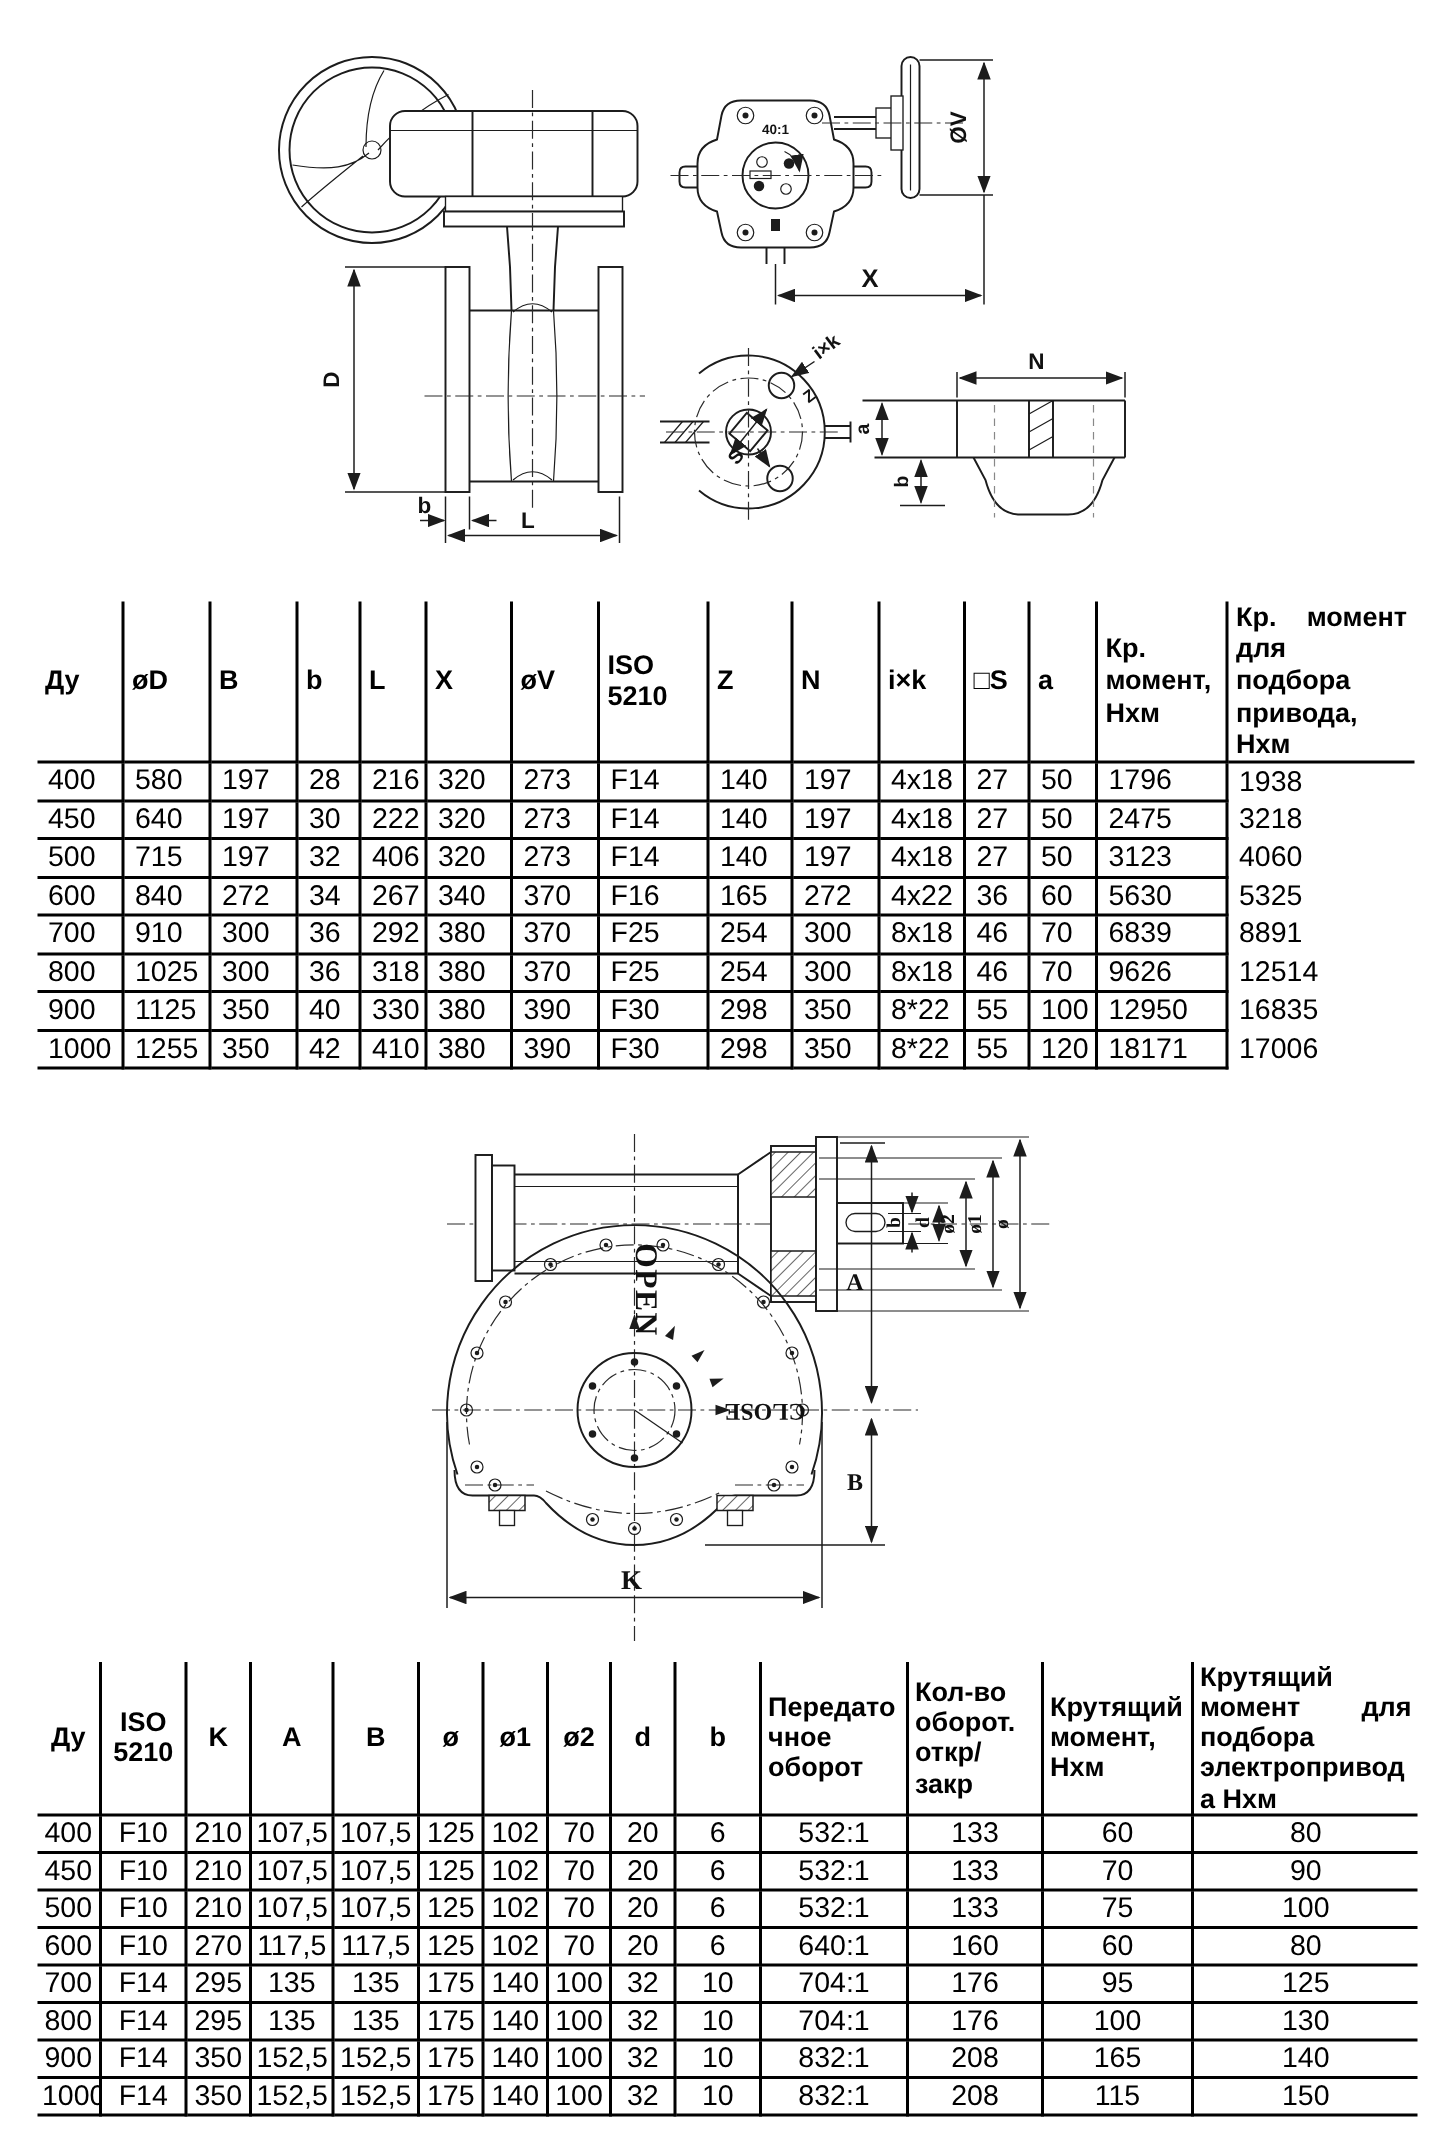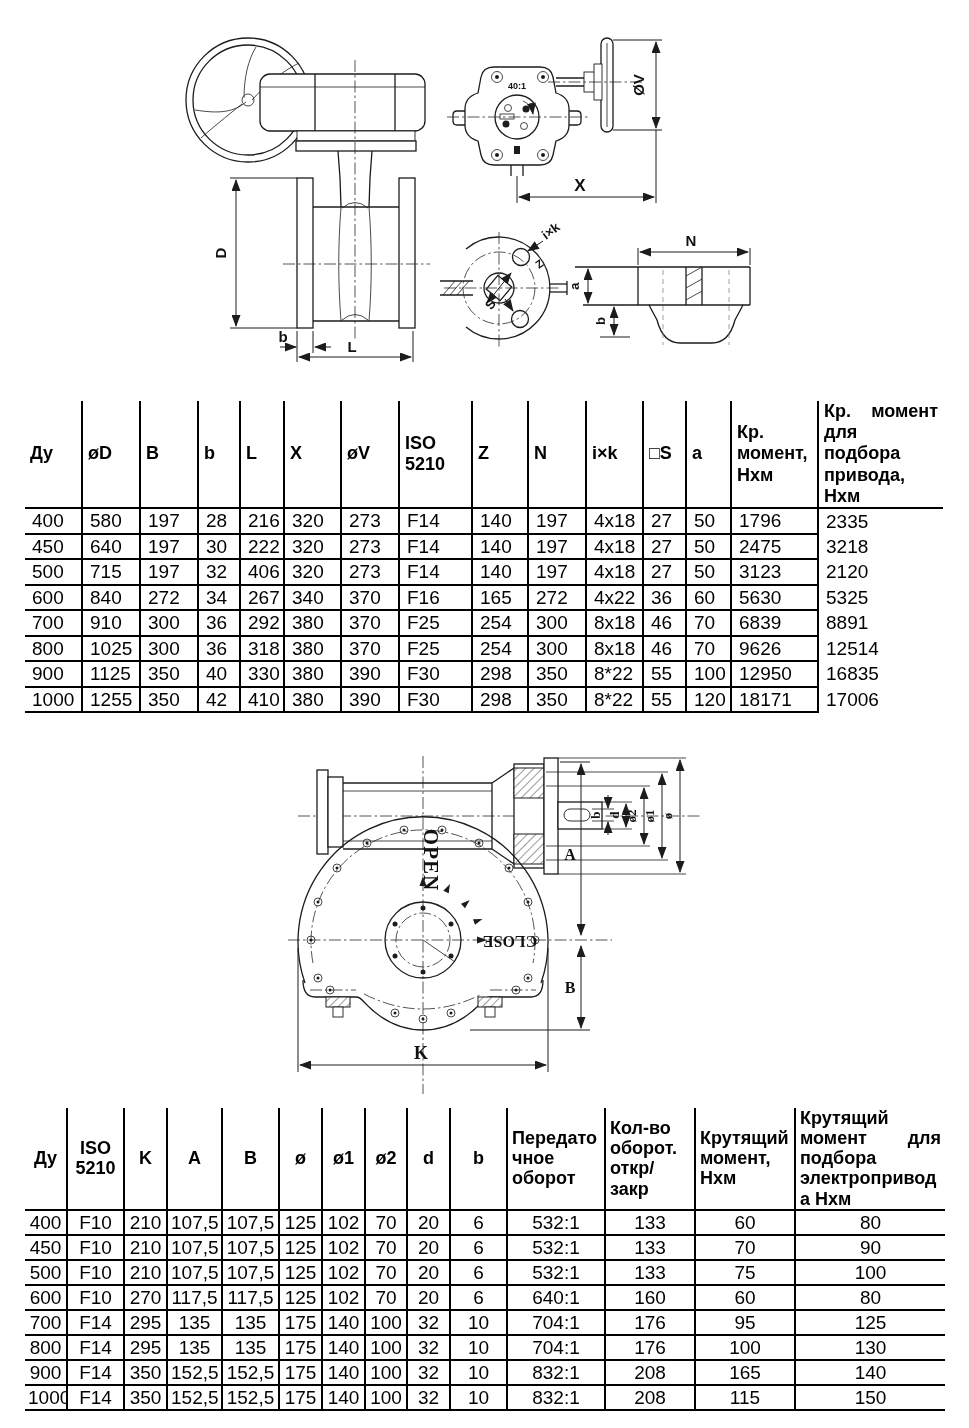--- a/index.html
+++ b/index.html
@@ -231,21 +231,21 @@
         <td>216</td>
         <td>320</td>
         <td>273</td>
         <td>F14</td>
         <td>140</td>
         <td>197</td>
         <td>4x18</td>
         <td>27</td>
         <td>50</td>
         <td>1796</td>
-        <td>2335</td>
+        <td>1938</td>
       </tr>
       <tr>
         <td>450</td>
         <td>640</td>
         <td>197</td>
         <td>30</td>
         <td>222</td>
         <td>320</td>
         <td>273</td>
         <td>F14</td>
@@ -265,21 +265,21 @@
         <td>406</td>
         <td>320</td>
         <td>273</td>
         <td>F14</td>
         <td>140</td>
         <td>197</td>
         <td>4x18</td>
         <td>27</td>
         <td>50</td>
         <td>3123</td>
-        <td>2120</td>
+        <td>4060</td>
       </tr>
       <tr>
         <td>600</td>
         <td>840</td>
         <td>272</td>
         <td>34</td>
         <td>267</td>
         <td>340</td>
         <td>370</td>
         <td>F16</td>

